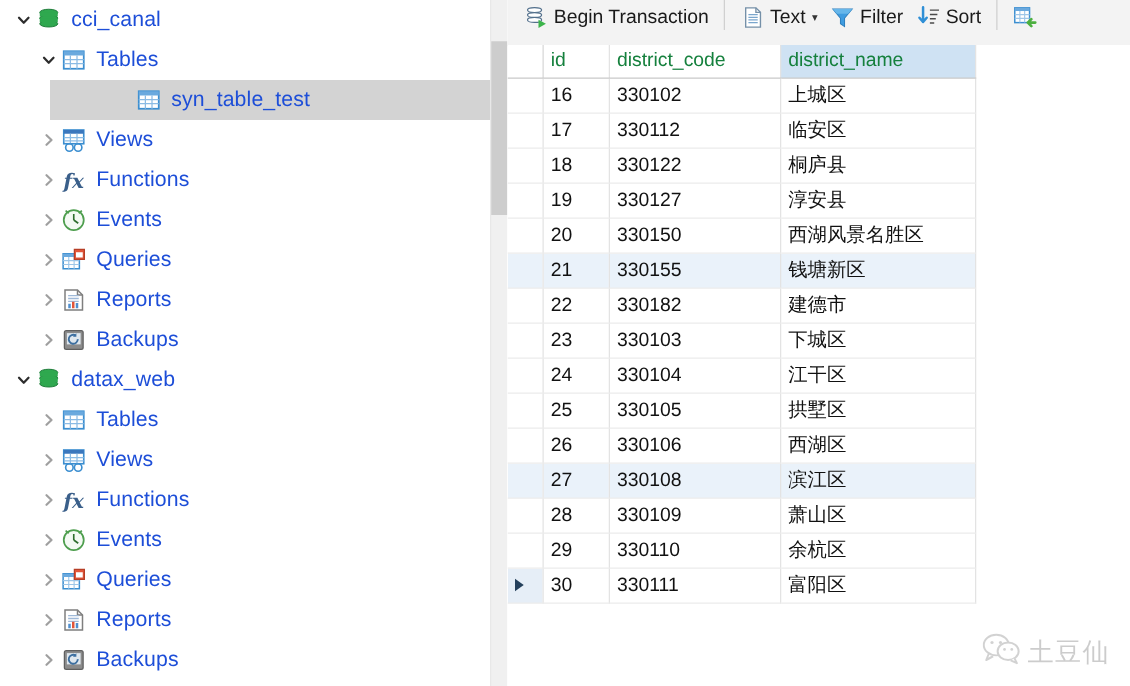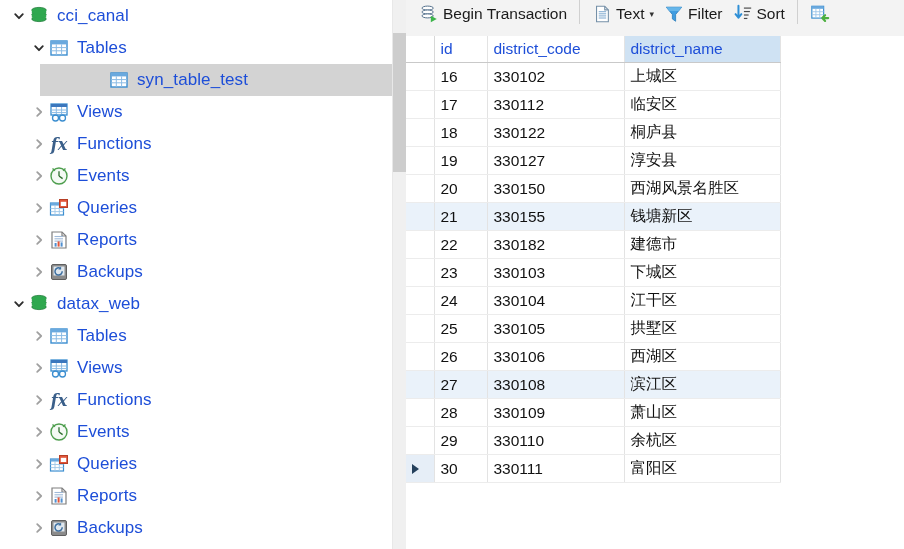--- a/index.html
+++ b/index.html
@@ -153,21 +153,21 @@
     text-align: left;
     overflow: hidden;
     white-space: nowrap;
     vertical-align: middle;
     background: #ffffff;
   }
   table.dg thead th {
     height: 26px;
     border-bottom: 1px solid #c9c9c9;
     background: #ffffff;
-    color: #1d4ed8;
+    color: #15803d;
   }
   table.dg thead th.marker { border-right: 1px solid #d8d8d8; }
   table.dg thead th.sel-col {
     background: #cfe2f3;
   }
   td.num { text-align: right; padding-right: 5px; }
   td.marker {
     background: #ffffff;
     border-right: 1px solid #d8d8d8;
     padding: 0;
@@ -700,15 +700,30 @@
             <tr class="current">
               <td class="marker"><span class="rowtri"></span></td>
               <td class="num">30</td>
               <td>330111</td>
               <td>富阳区</td>
             </tr>
           </tbody>
       </table>
     </div>
 
+    <div id="watermark">
+      <span>
+        <svg width="30" height="26" viewBox="0 0 30 26">
+          <ellipse cx="11" cy="10" rx="10" ry="8.3" fill="none" stroke="#6e6e6e" stroke-width="1.6"></ellipse>
+          <path d="M5 17 L3 22 L8.5 19" fill="none" stroke="#6e6e6e" stroke-width="1.6" stroke-linejoin="round"></path>
+          <circle cx="7.6" cy="8" r="1.3" fill="#6e6e6e"></circle>
+          <circle cx="14.4" cy="8" r="1.3" fill="#6e6e6e"></circle>
+          <ellipse cx="20.5" cy="15" rx="8.4" ry="7" fill="#ffffff" stroke="#6e6e6e" stroke-width="1.6"></ellipse>
+          <path d="M25.5 20.5 L27.5 24.5 L22.5 22.3" fill="#ffffff" stroke="#6e6e6e" stroke-width="1.6" stroke-linejoin="round"></path>
+          <circle cx="17.6" cy="13.5" r="1.1" fill="#6e6e6e"></circle>
+          <circle cx="23.4" cy="13.5" r="1.1" fill="#6e6e6e"></circle>
+        </svg>
+      </span>
+      <span class="wm-text">土豆仙</span>
+    </div>
 
   </div>
 </div>
 
 </body></html>

